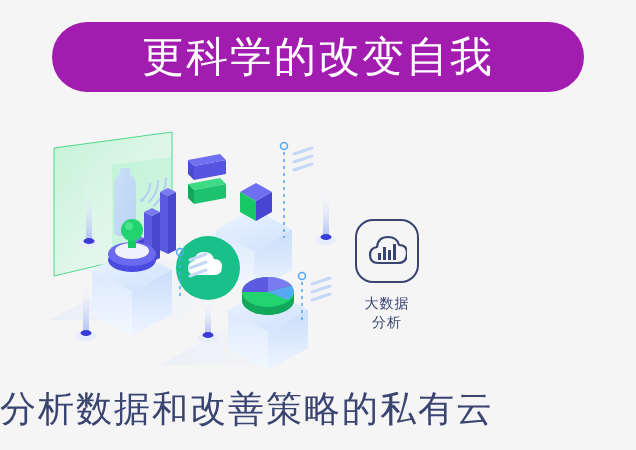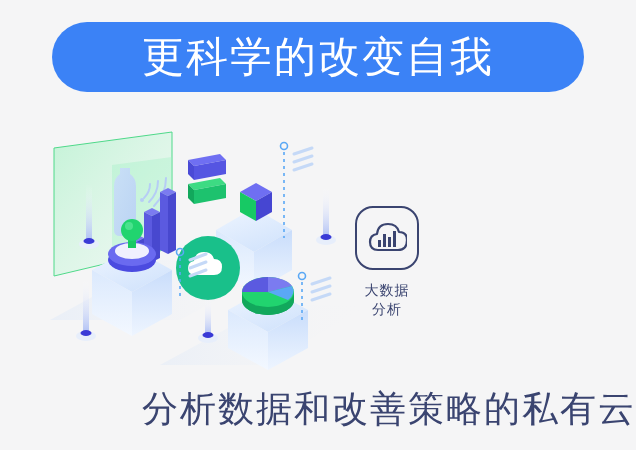--- a/index.html
+++ b/index.html
@@ -8,40 +8,40 @@
     background:#f5f5f6;
     font-family:"Liberation Sans","DejaVu Sans",sans-serif;
     overflow:hidden;
     position:relative;
   }
   #stage{position:relative;width:636px;height:450px;overflow:hidden;}
 
   
   .title-pill{
     position:absolute;left:52px;top:22px;width:532px;height:70px;
-    background:#3b82f6;border-radius:35px;
+    background:#a21caf;border-radius:35px;
     display:flex;align-items:center;justify-content:center;
   }
   .title-text{
     color:#ffffff;font-size:42px;letter-spacing:2px;
     font-weight:400;line-height:1;white-space:nowrap;
     font-family:"DejaVu Sans","Liberation Sans",sans-serif;
   }
 
   
   .tagline{
-    position:absolute;left:0;top:385px;width:636px;text-align:right;
+    position:absolute;left:0;top:385px;width:636px;text-align:left;
     color:#3a4470;font-size:36px;letter-spacing:2px;white-space:nowrap;
     font-family:"DejaVu Sans","Liberation Sans",sans-serif;
   }
 
   
   .features{
     position:absolute;left:352px;top:192px;width:238px;height:140px;
-    display:flex;justify-content:space-between;align-items:center;
+    display:flex;justify-content:space-between;align-items:flex-end;
   }
   .feature{width:70px;display:flex;flex-direction:column;align-items:center;}
   .feature-badge{
     width:64px;height:64px;border:2px solid #3a4470;border-radius:18px;
     box-sizing:border-box;display:flex;align-items:center;justify-content:center;
     background:#f5f5f6;
   }
   .feature-label{
     margin-top:11px;color:#3a4470;font-size:14px;line-height:19px;
     text-align:center;white-space:pre-line;letter-spacing:1px;

